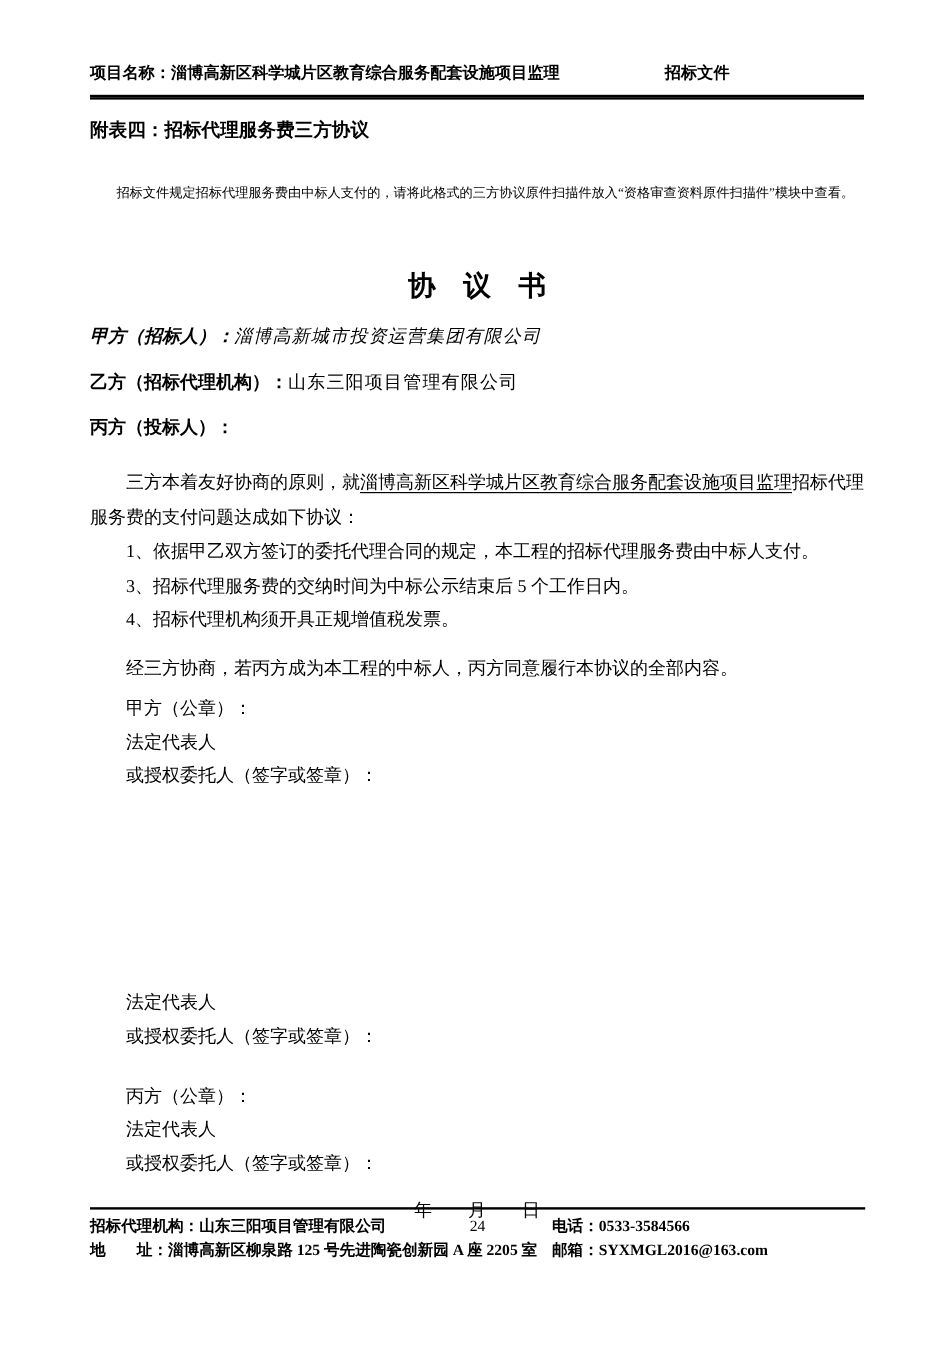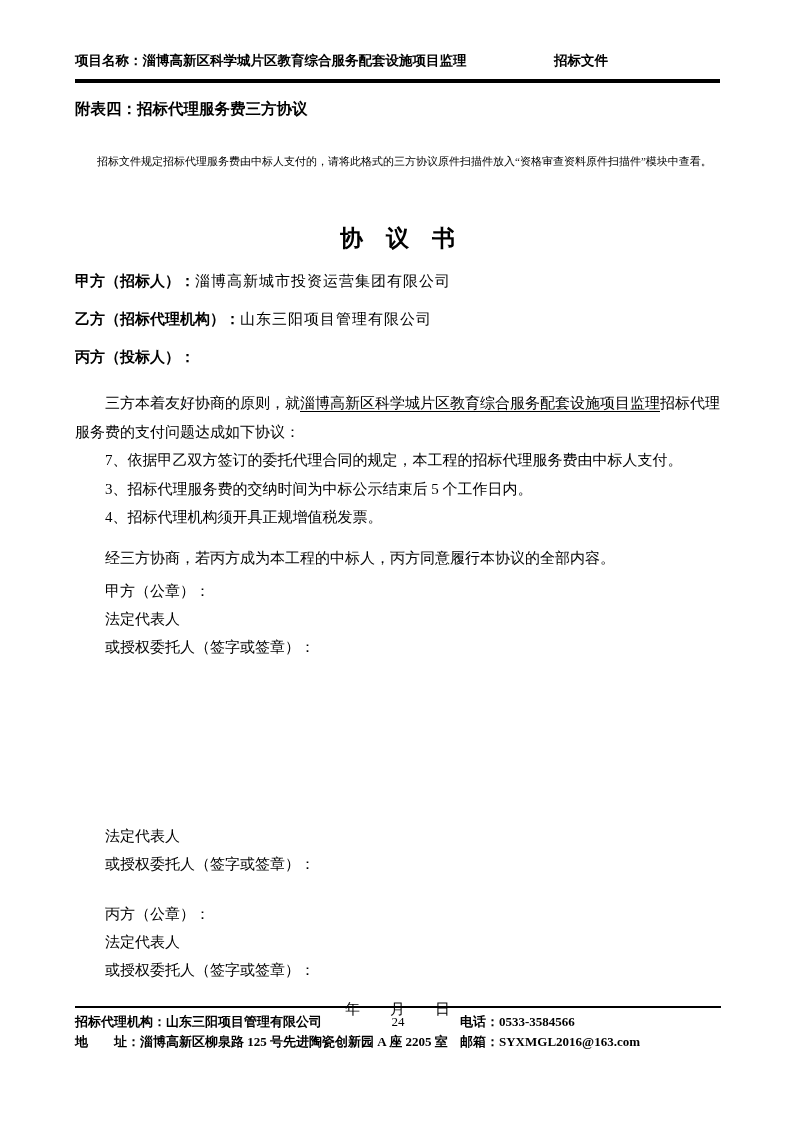--- a/index.html
+++ b/index.html
@@ -49,21 +49,21 @@
   .agreement-title {
     margin-top: 45px;
     text-align: center;
     font-size: 23px;
     font-weight: bold;
     line-height: 32px;
   }
   
   .parties { margin-top: 12px; }
   .party-line { font-size: 15px; line-height: 20px; margin-top: 18px; }
-  .party-line:first-child { margin-top: 16px; }
+  .party-line:first-child { margin-top: 16px; font-style: italic; }
   .party-label { font-weight: bold; }
   .party-value { font-weight: normal; letter-spacing: 1px; }
   
   .body-block { margin-top: 22px; font-size: 15px; }
   .body-block p {
     text-indent: 2em;
     line-height: 28.5px;
     text-align: justify;
   }
   .u { text-decoration: underline; text-underline-offset: 3px; }
@@ -137,21 +137,21 @@
     <div class="party-line">
       <span class="party-label">乙方（招标代理机构）：</span><span class="party-value">山东三阳项目管理有限公司</span>
     </div>
     <div class="party-line">
       <span class="party-label">丙方（投标人）：</span><span class="party-value"></span>
     </div>
   </div>
 
   <div class="body-block">
     <p><span>三方本着友好协商的原则，就</span><span class="u">淄博高新区科学城片区教育综合服务配套设施项目监理</span><span>招标代理服务费的支付问题达成如下协议：</span></p>
-    <p>7、依据甲乙双方签订的委托代理合同的规定，本工程的招标代理服务费由中标人支付。</p>
+    <p>1、依据甲乙双方签订的委托代理合同的规定，本工程的招标代理服务费由中标人支付。</p>
     <p>3、招标代理服务费的交纳时间为中标公示结束后 5 个工作日内。</p>
     <p>4、招标代理机构须开具正规增值税发票。</p>
   </div>
 
   <p class="consent">经三方协商，若丙方成为本工程的中标人，丙方同意履行本协议的全部内容。</p>
 
   <div class="sig-cols">
     <div class="sig-col-a">
       <div>甲方（公章）：</div>
       <div>法定代表人</div>

